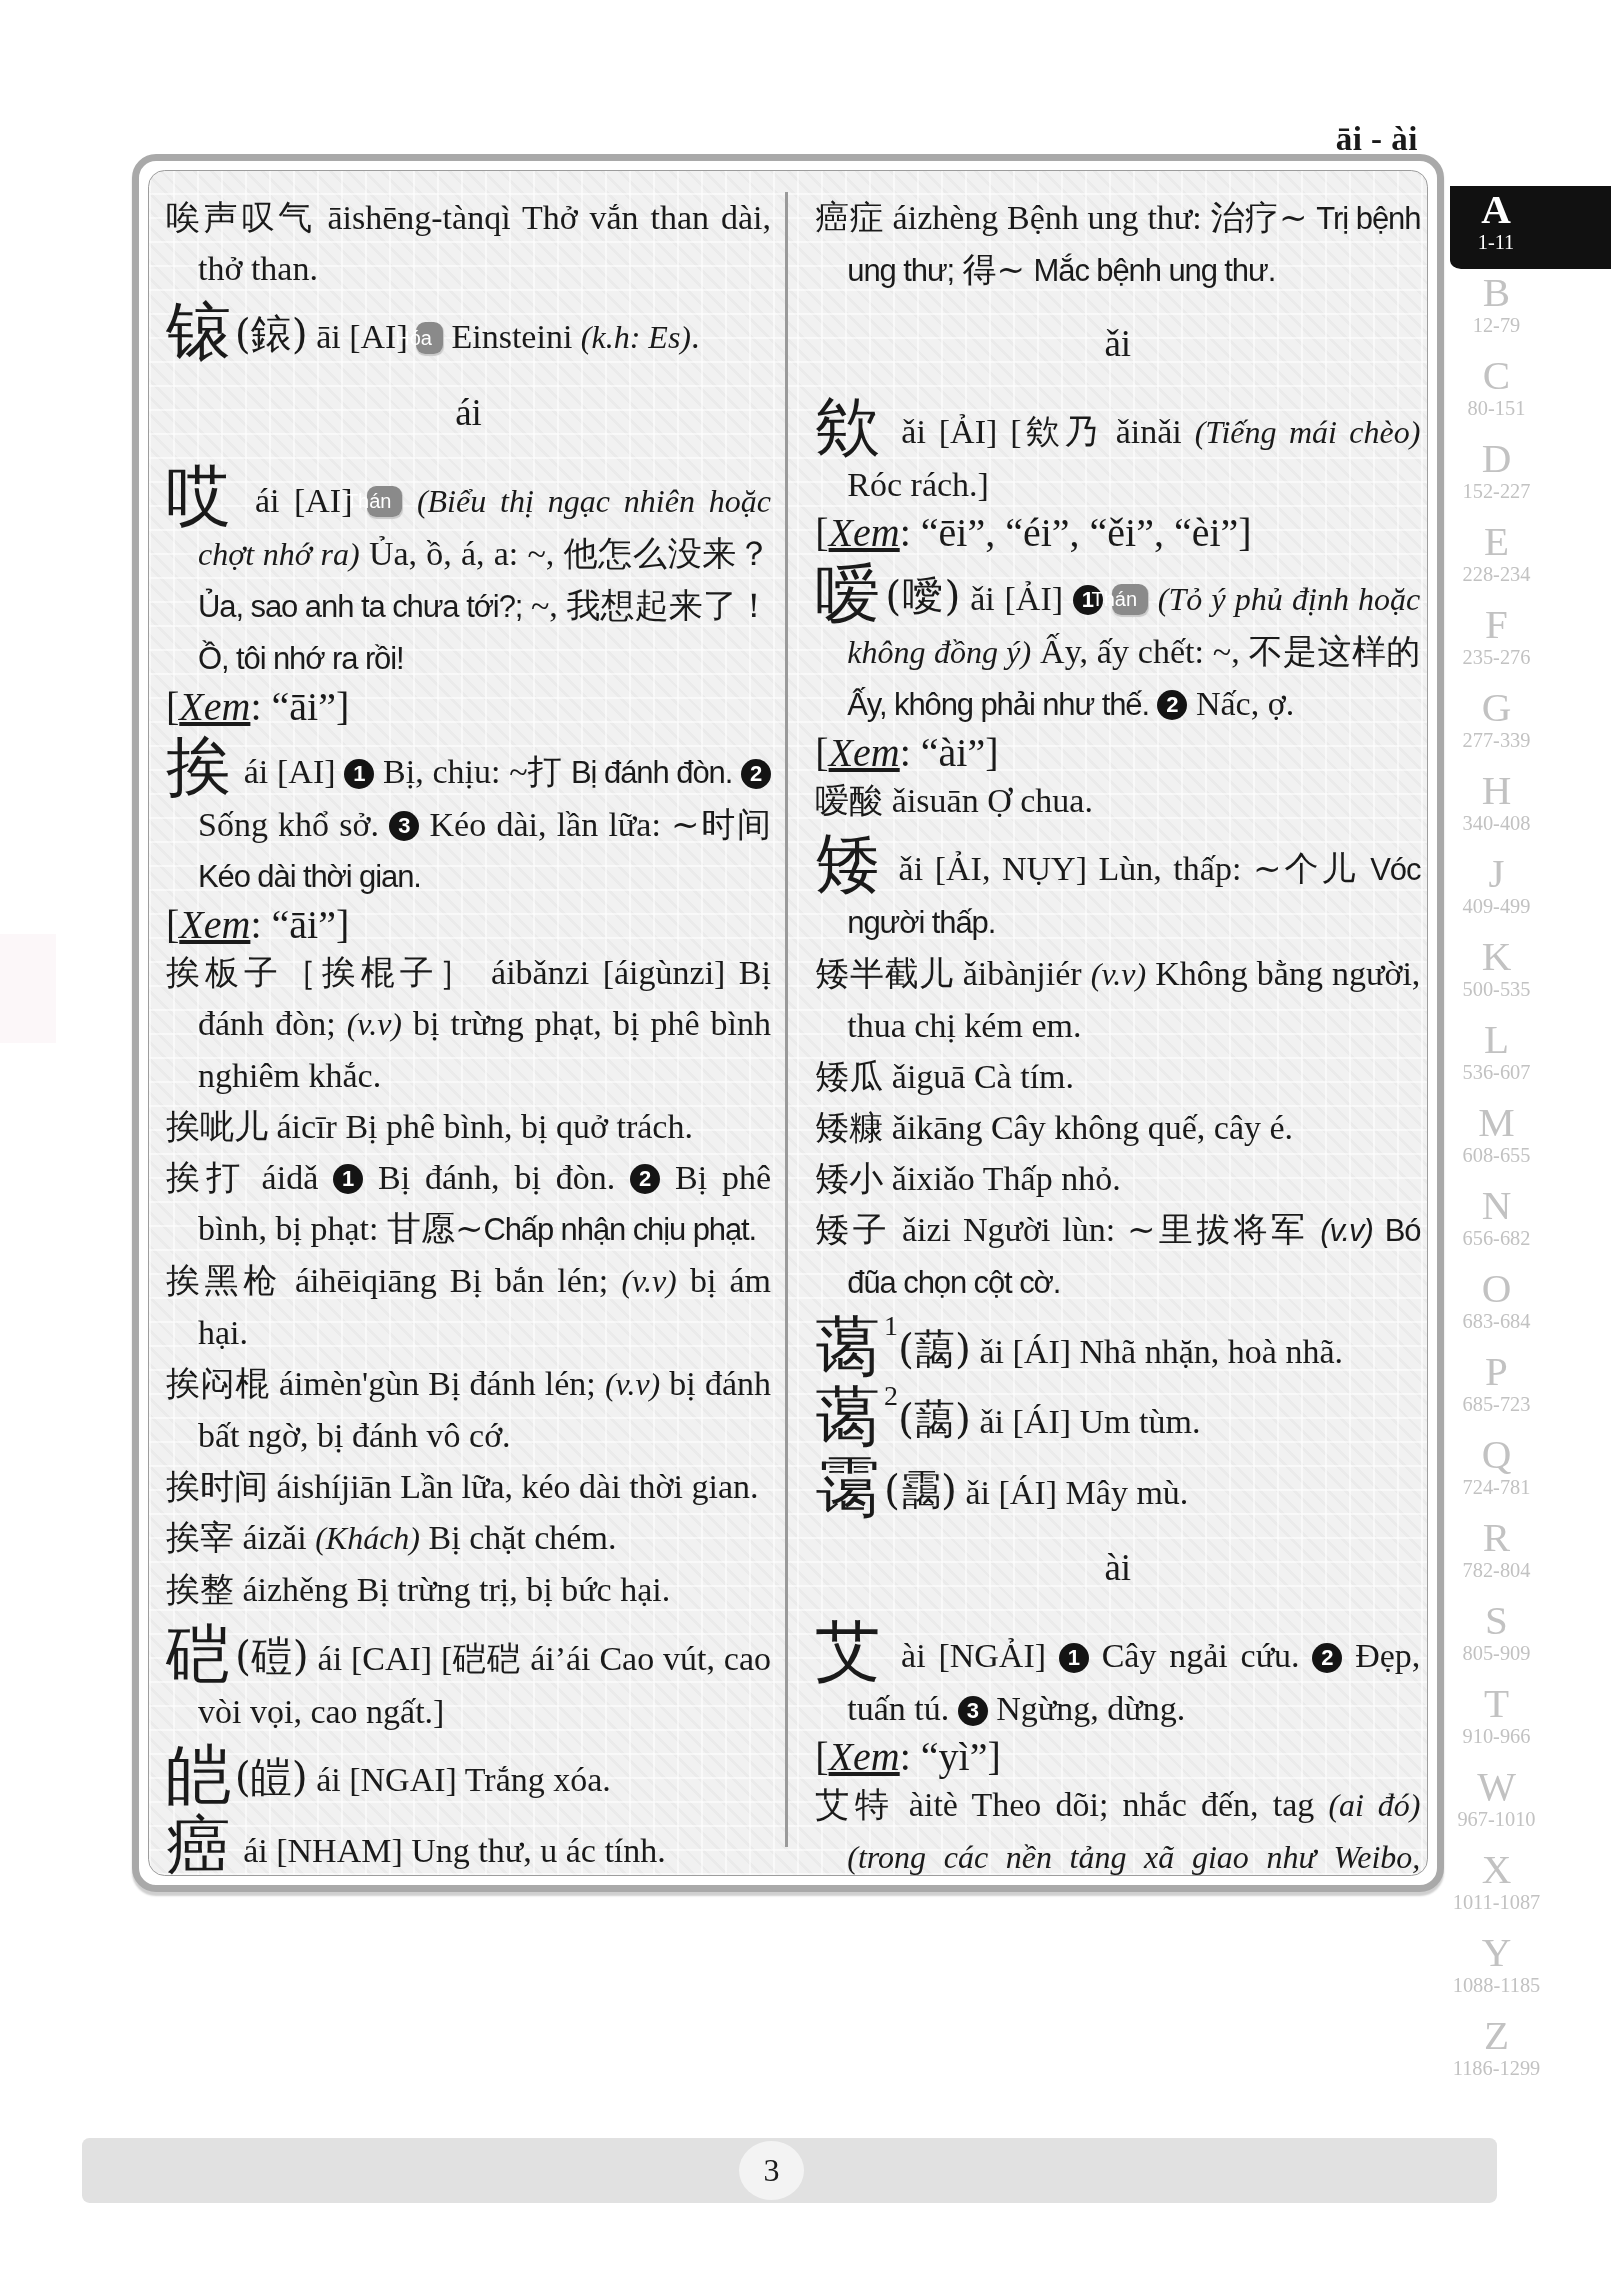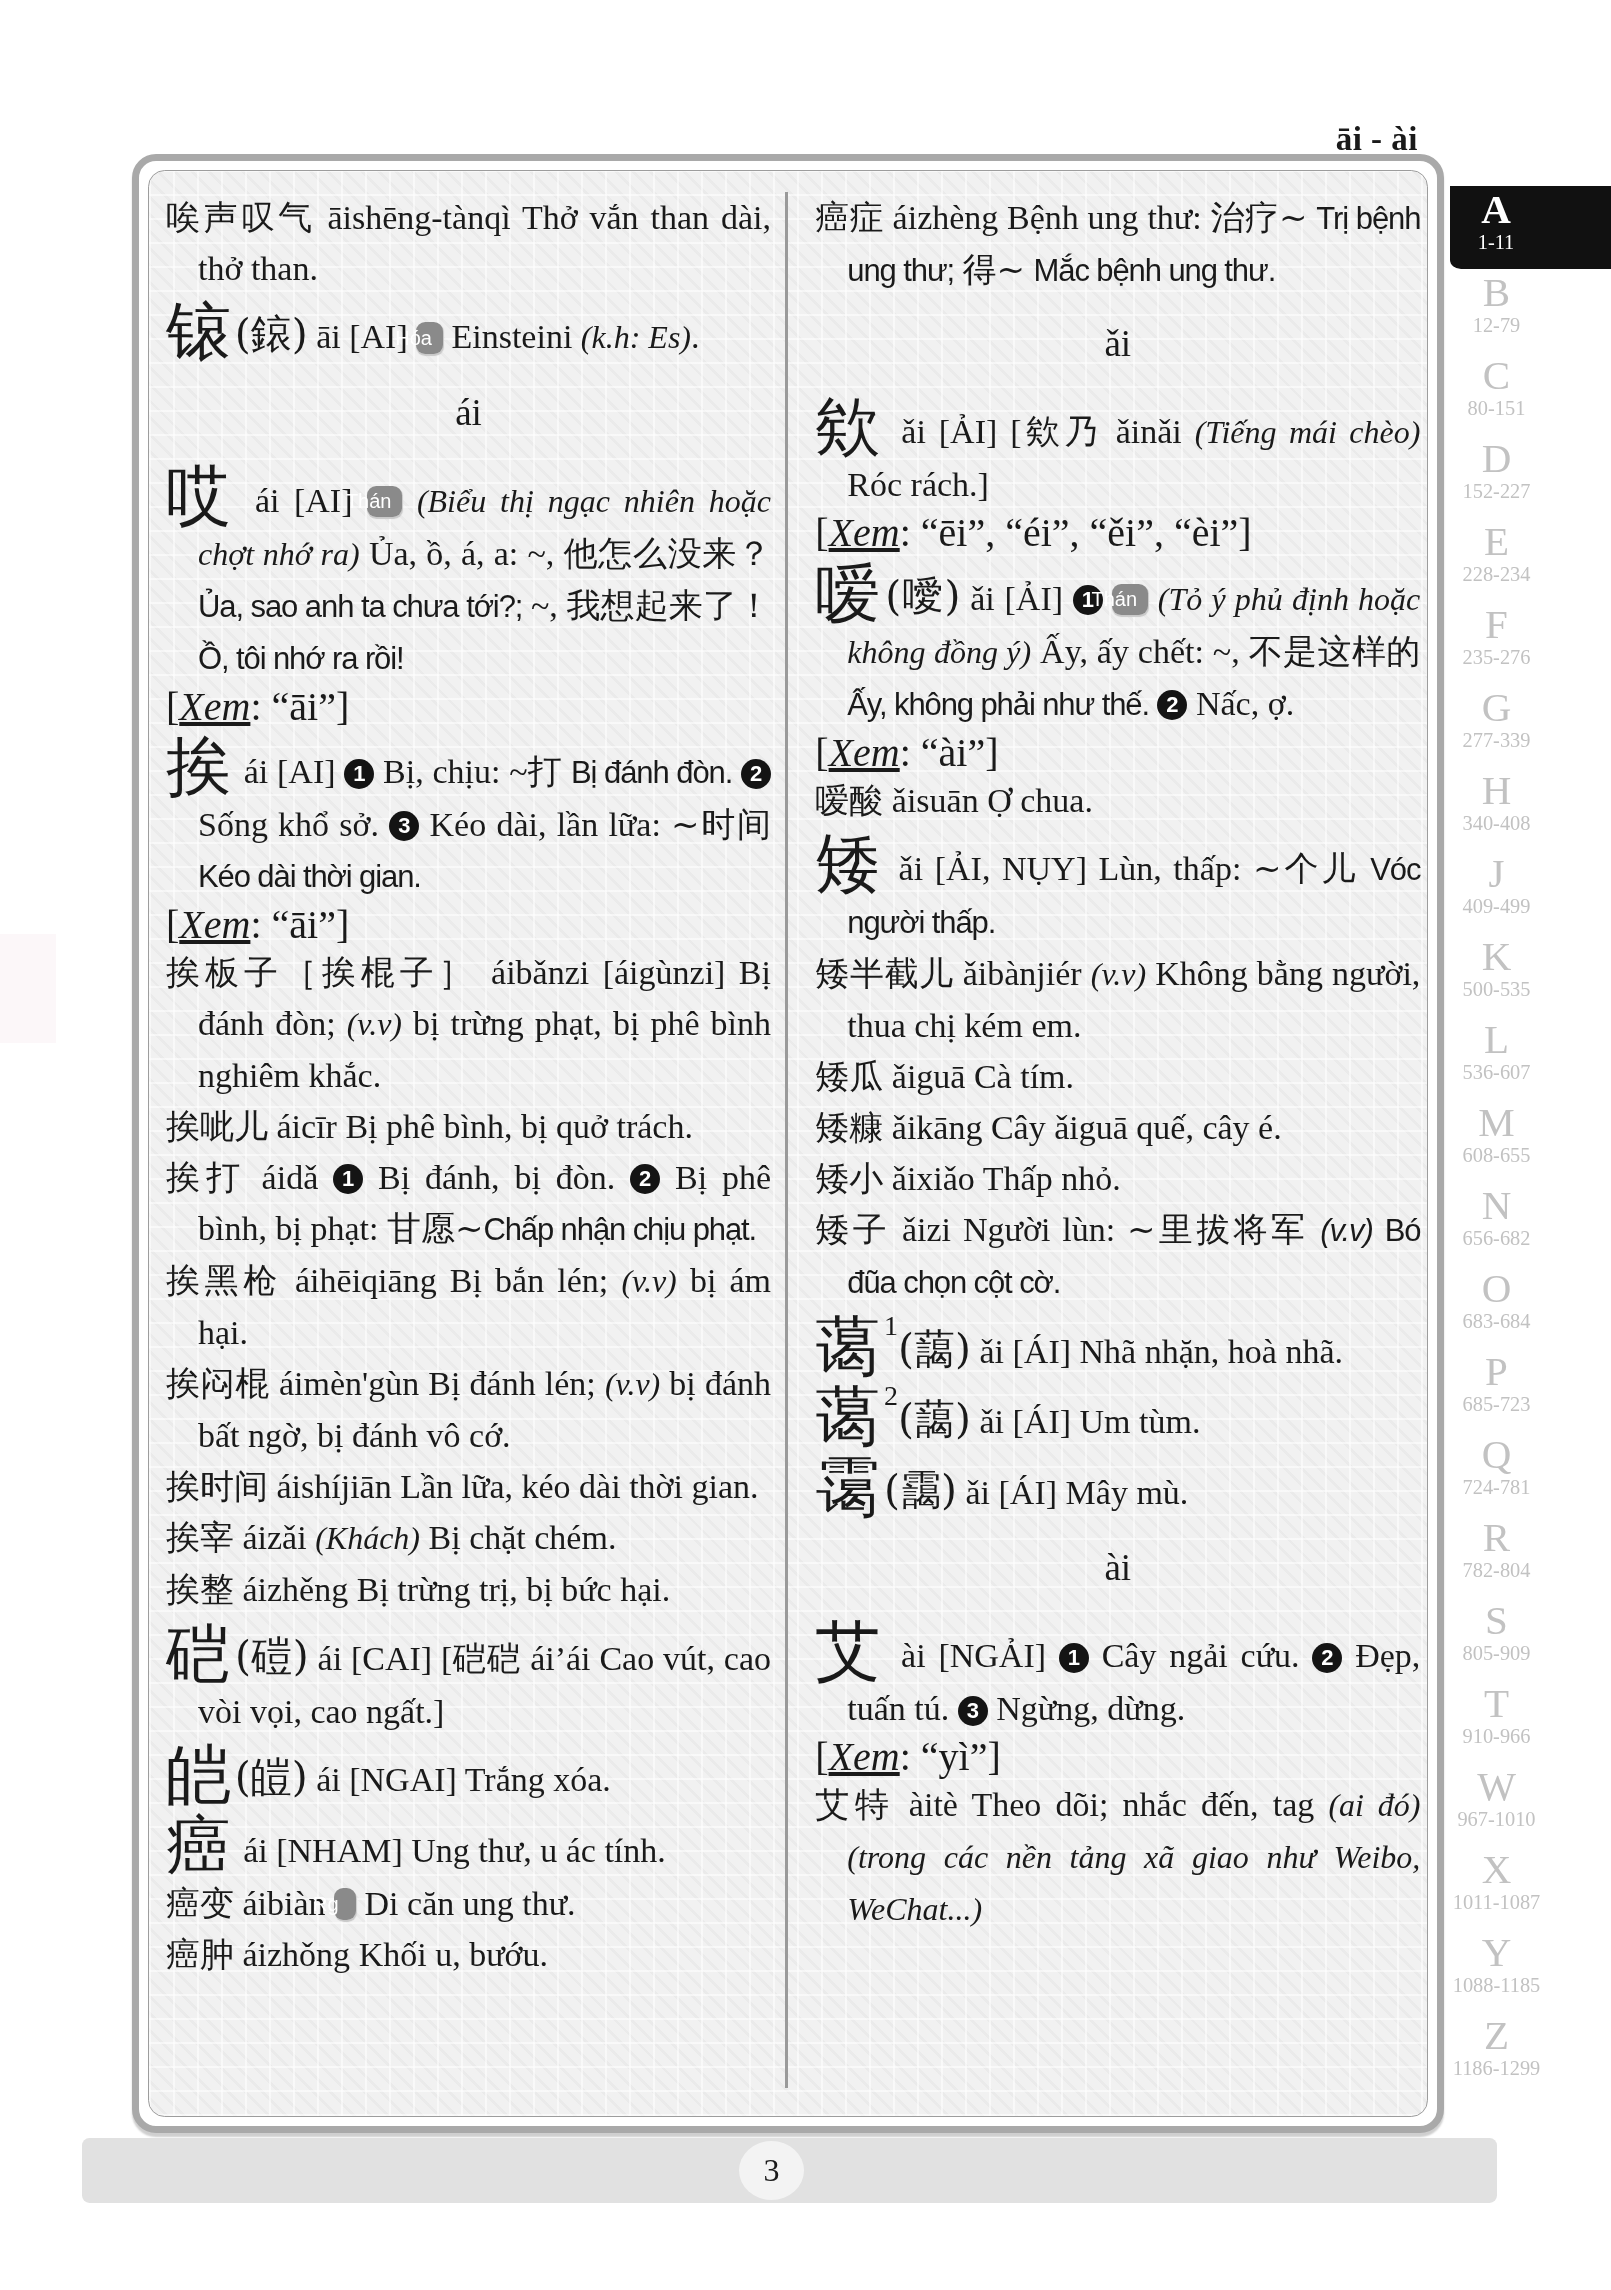--- a/index.html
+++ b/index.html
@@ -11,21 +11,21 @@
   }
   .running-head {
     position: absolute; top: 121px; right: 193px;
     font-size: 33px; font-weight: bold; letter-spacing: 0.5px;
   }
   .pink-strip {
     position: absolute; left: 0; top: 934px; width: 56px; height: 109px;
     background: #fcf7f9;
   }
   .outer-frame {
-    position: absolute; left: 132px; top: 154px; width: 1312px; height: 1979px;
+    position: absolute; left: 132px; top: 154px; width: 1312px; height: 1738px;
     border: 7.4px solid #a9a9a9; border-radius: 24px; box-sizing: border-box;
     background: #ffffff;
     box-shadow: 0 3.7px 1.9px #cfcfcf;
   }
   .inner-frame {
     position: absolute; left: 9.3px; top: 9.3px; right: 9.3px; bottom: 9.3px;
     border: 1.9px solid #9d9d9d; border-radius: 16.7px; overflow: hidden;
     background-color: #f1f1f1;
     background-image:
       repeating-linear-gradient(0deg, rgba(255,255,255,0.55) 0 1.9px, transparent 1.9px 24px),
@@ -290,21 +290,21 @@
         <span>Không bằng người, thua chị kém em.</span>
       </div>
       <div class="entry">
         <span class="hz">矮瓜</span>
         <span>ǎiguā</span>
         <span>Cà tím.</span>
       </div>
       <div class="entry">
         <span class="hz">矮糠</span>
         <span>ǎikāng</span>
-        <span>Cây ǎiguā quế, cây é.</span>
+        <span>Cây không quế, cây é.</span>
       </div>
       <div class="entry">
         <span class="hz">矮小</span>
         <span>ǎixiǎo</span>
         <span>Thấp nhỏ.</span>
       </div>
       <div class="entry">
         <span class="hz">矮子</span>
         <span>ǎizi</span>
         <span>Người lùn:</span>

